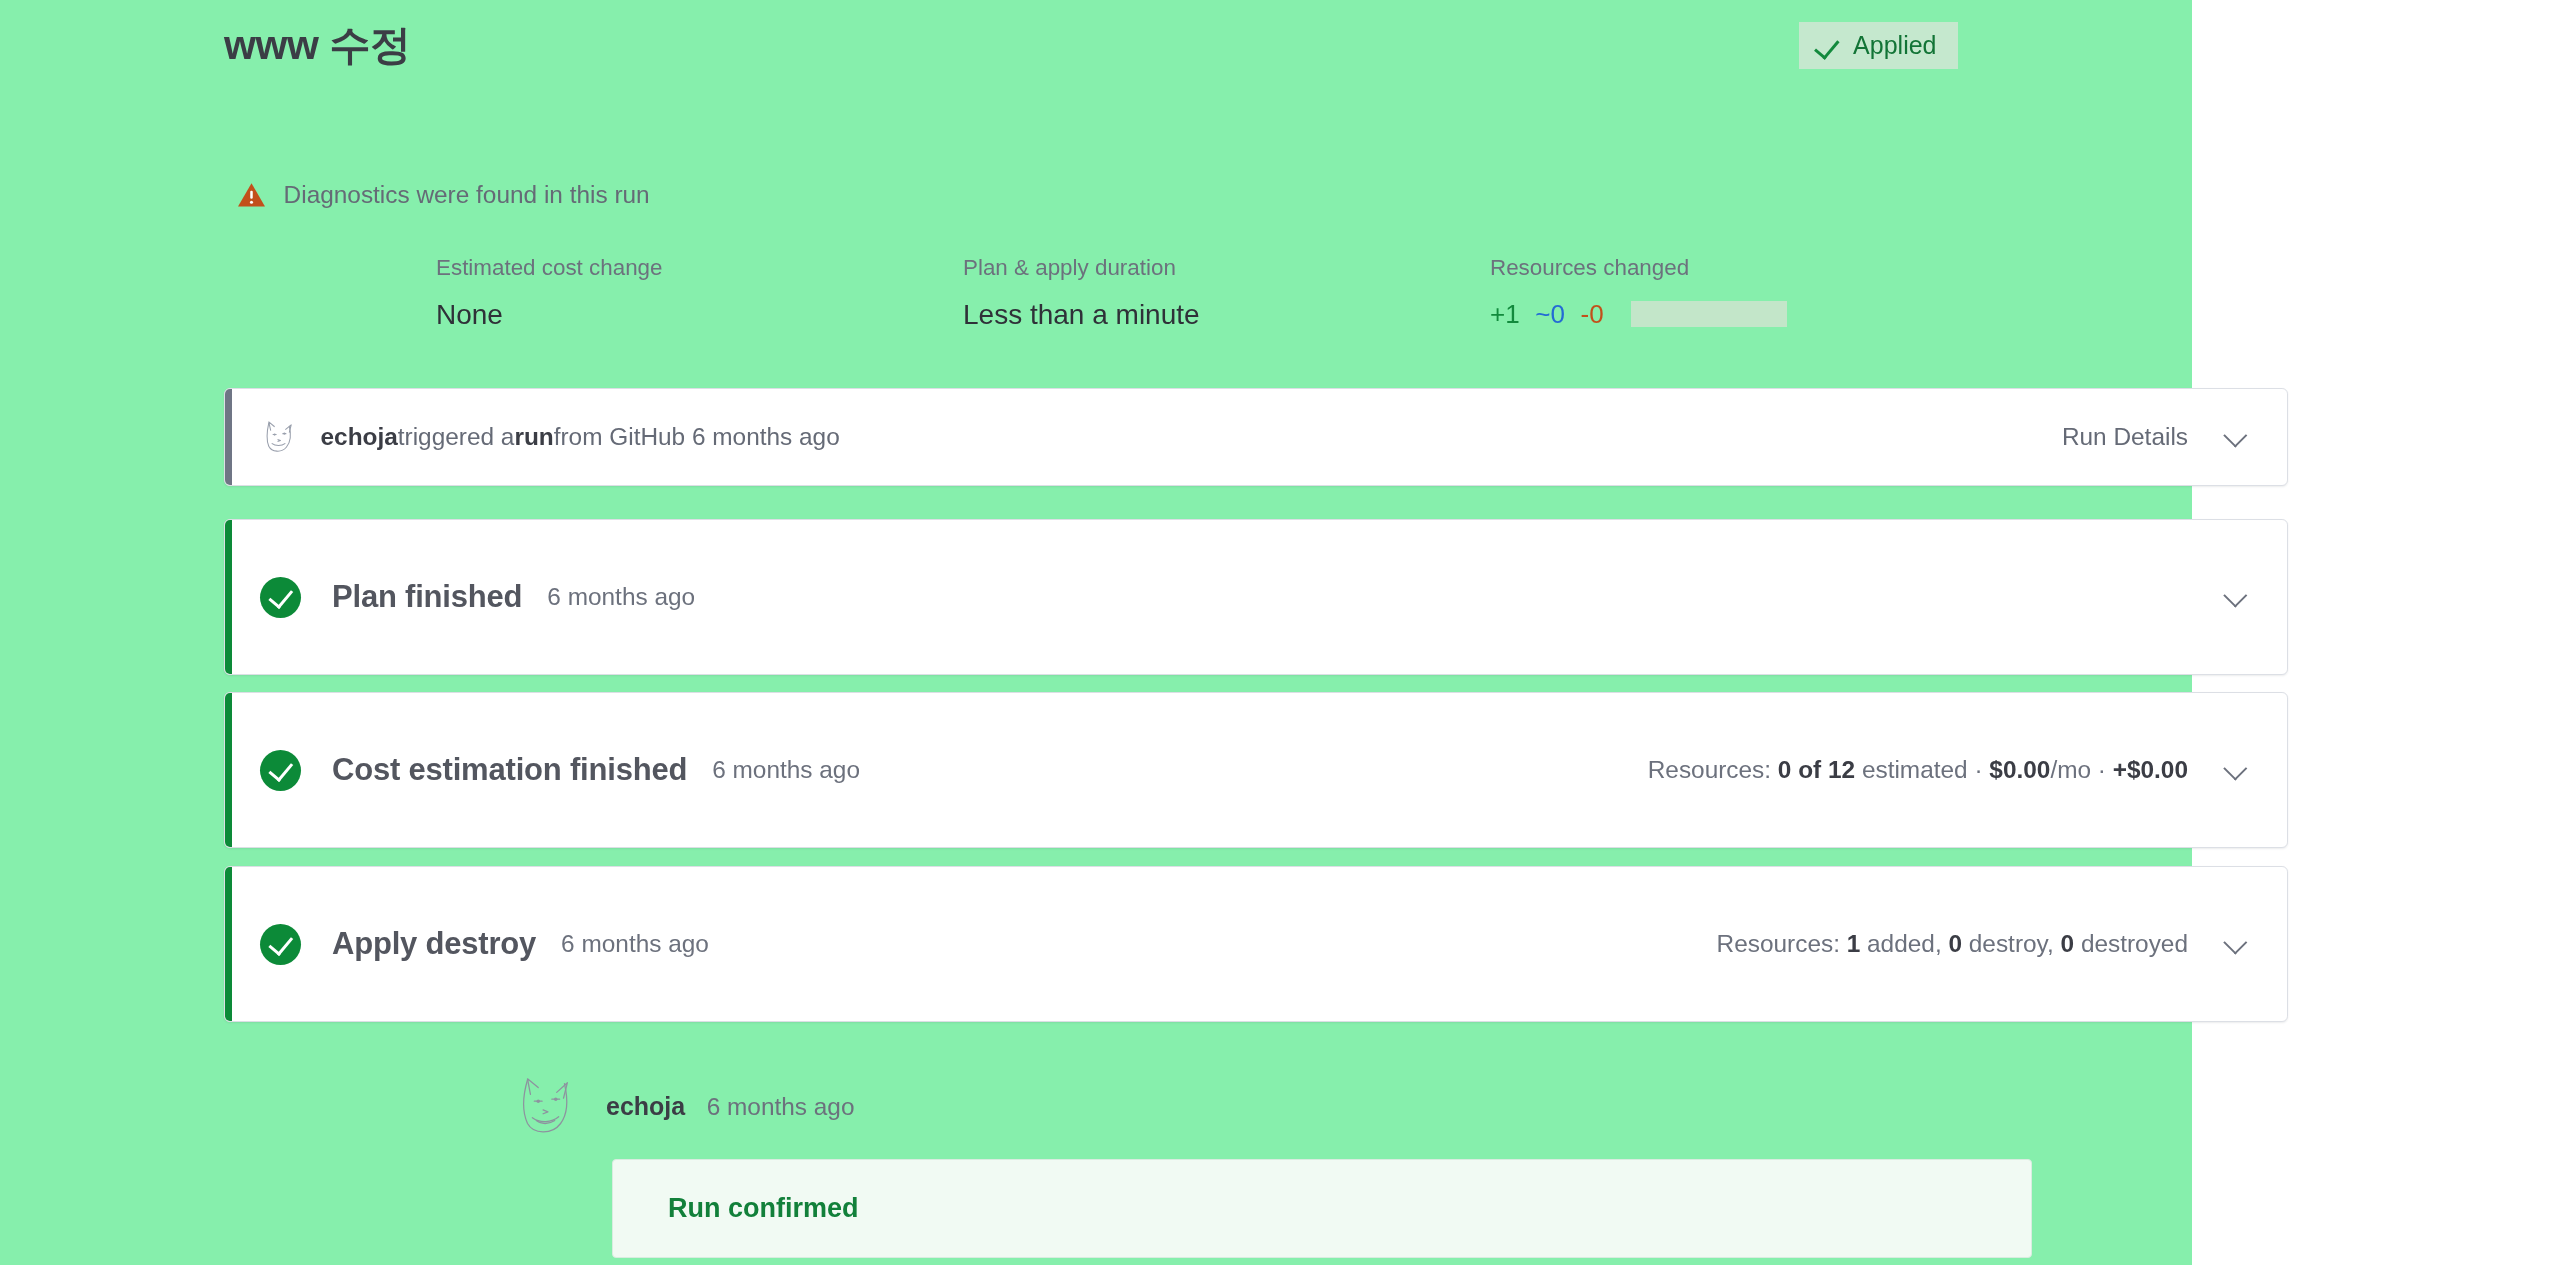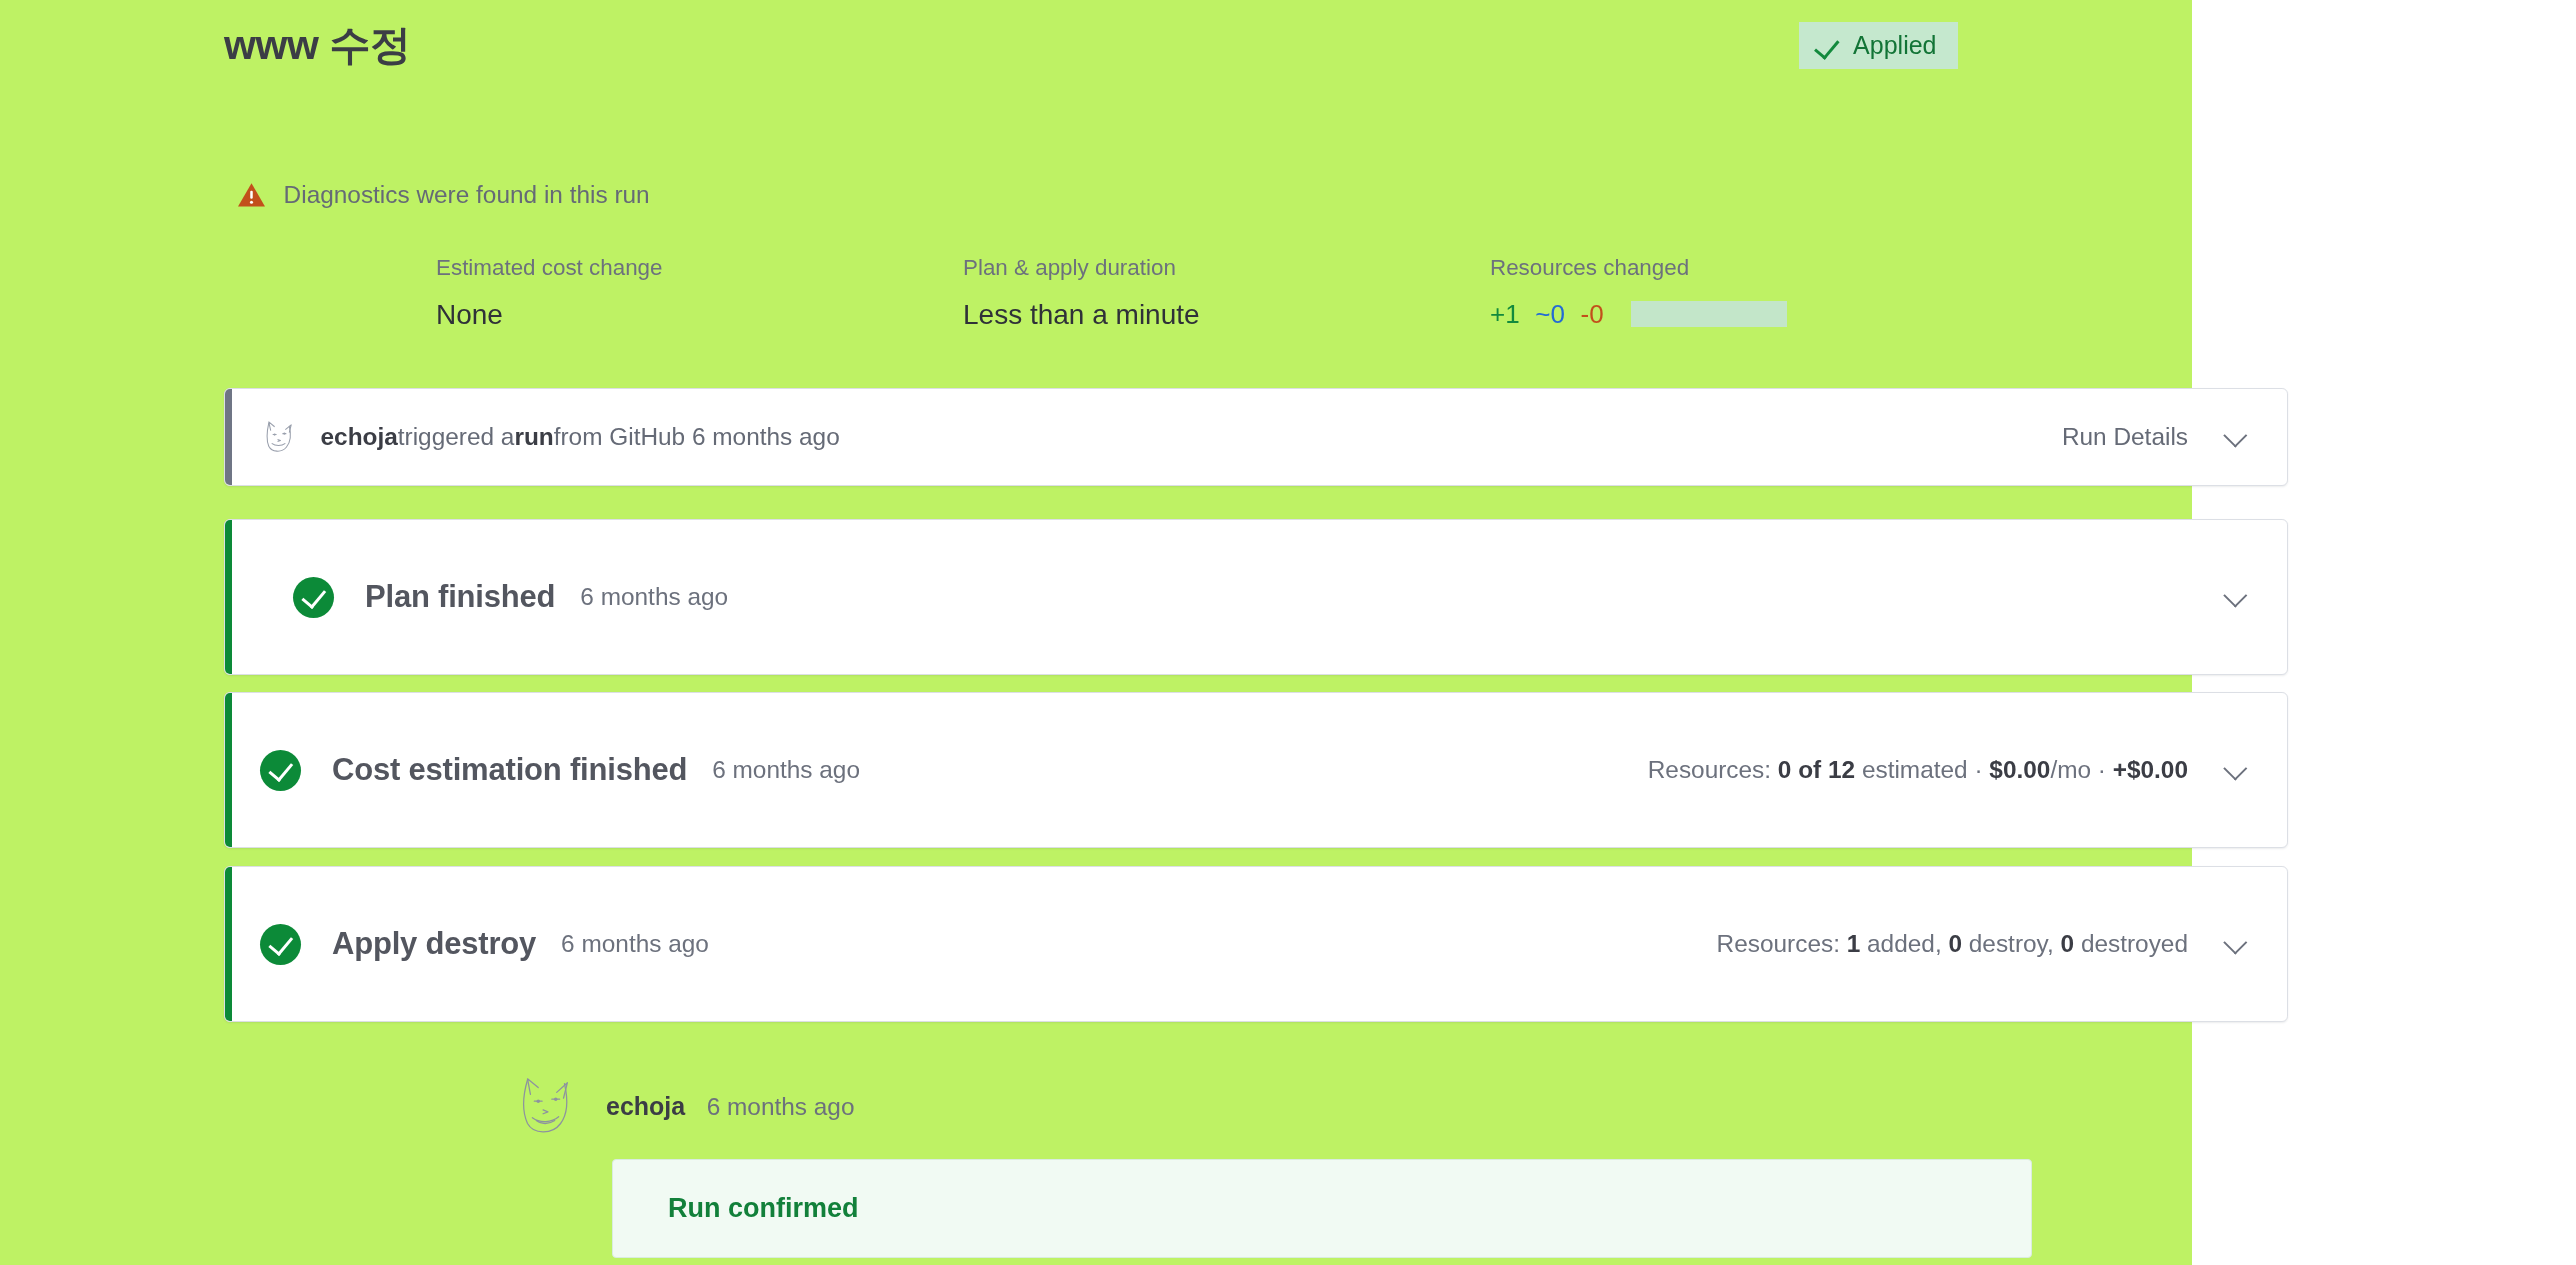--- a/index.html
+++ b/index.html
@@ -9,21 +9,21 @@
     height: 1266px;
     background: #ffffff;
     font-family: "Liberation Sans", sans-serif;
     overflow: hidden;
   }
 
   .page {
     position: relative;
     width: 2192px;
     height: 1266px;
-    background: #bef264;
+    background: #86efac;
   }
 
   
   .header {
     position: absolute;
     left: 224px;
     top: 11.7px;
     right: 234px;
     height: 68px;
     display: flex;
@@ -139,21 +139,21 @@
     position: absolute;
     left: 0;
     top: 0;
     bottom: 0;
     width: 6.8px;
   }
   .accent-slate { background: #6f7585; }
   .accent-green { background: #0c8a38; }
 
   .card-run    { top: 388px; height: 98px; }
-  .card-plan   { top: 519px; height: 156px; padding-left: 33px; }
+  .card-plan   { top: 519px; height: 156px; }
   .card-cost   { top: 692px; height: 156px; }
   .card-apply  { top: 866px; height: 156px; }
 
   .card-left {
     display: flex;
     align-items: center;
     padding-left: 35px;
     flex: 1 1 auto;
     min-width: 0;
   }

